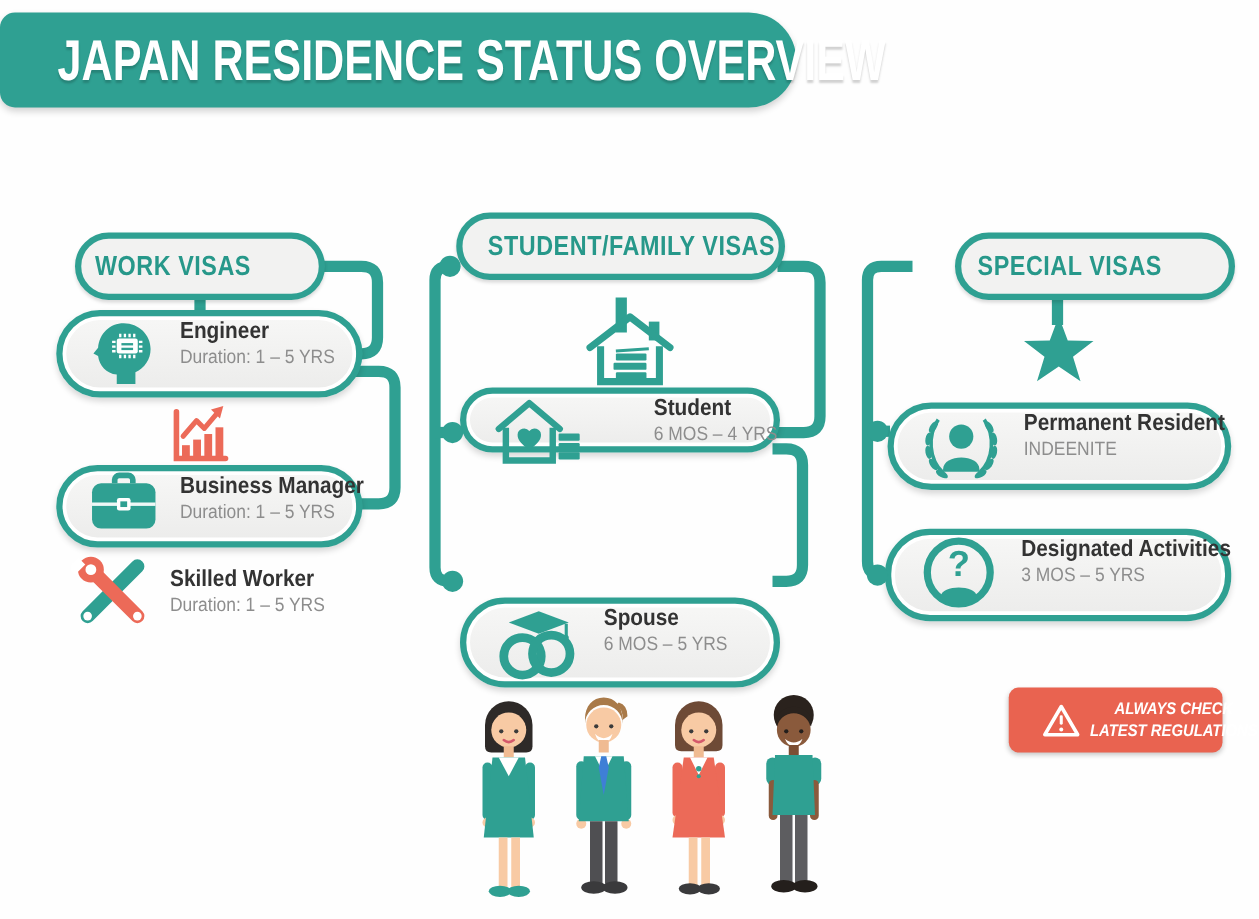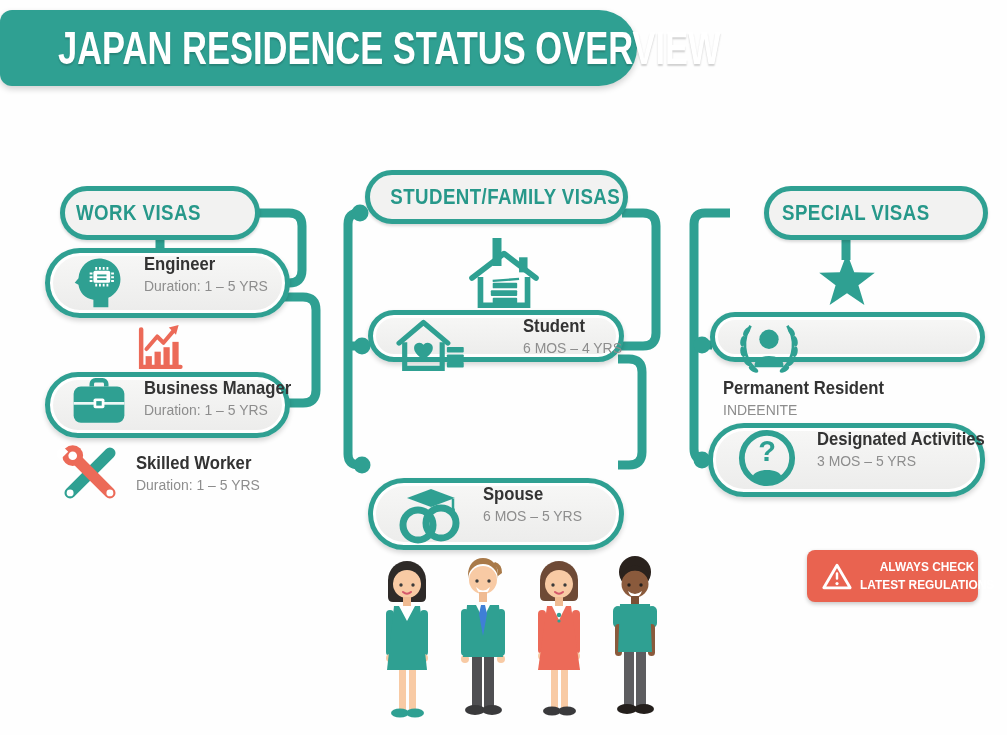--- a/index.html
+++ b/index.html
@@ -5,21 +5,21 @@
   :root{
     --teal:#2fa092; --teal-dark:#27988a; --coral:#ec6a58; --coral-badge:#e96350;
     --card-bg1:#f7f7f6; --card-bg2:#ececeb; --text-dark:#333333; --text-gray:#8d8d8d;
   }
   *{box-sizing:border-box; margin:0; padding:0;}
   html,body{background:#ffffff;}
   .stage{position:relative; width:1007px; height:735px; background:#fefefe; overflow:hidden;
          font-family:"Liberation Sans",sans-serif;}
   .banner{position:absolute; left:0; top:10px; width:637px; height:76px; background:var(--teal);
           border-radius:12px 38px 38px 12px; box-shadow:0 3px 6px rgba(0,0,0,.18);
-          display:flex; align-items:center; z-index:2;padding-left:12px;}
+          display:flex; align-items:center; z-index:2;}
   .banner h1{margin-left:46px; color:#fff; font-size:46px; font-weight:bold; white-space:nowrap;
              transform:scaleX(.75); transform-origin:left center; letter-spacing:0;
              text-shadow:0 2px 2px rgba(0,0,0,.18);}
   svg.connect{position:absolute; left:0; top:0; z-index:1; pointer-events:none;}
   svg.dots{position:absolute; left:0; top:0; z-index:4; pointer-events:none;}
   .pill{position:absolute; background:#f2f2f1; border:5px solid var(--teal); border-radius:28px;
         display:flex; align-items:center; justify-content:flex-start; z-index:3;
         box-shadow:0 2px 3px rgba(0,0,0,.15);}
   .pill span{color:var(--teal-dark); font-weight:bold; font-size:22px; white-space:nowrap;
              transform:scaleX(.85); letter-spacing:.5px;}
@@ -30,22 +30,22 @@
   .card .icon-box{width:74px; margin-left:12px;}
   .txt{margin-left:8px; overflow:visible;}
   .t{font-weight:bold; color:var(--text-dark); font-size:18.5px; white-space:nowrap;
      transform:scaleX(.9); transform-origin:left center;}
   .s{color:var(--text-gray); font-size:15.5px; white-space:nowrap; margin-top:2px;
      transform:scaleX(.9); transform-origin:left center;}
   .plain-item{position:absolute; display:flex; align-items:center; z-index:3;}
   .deco{position:absolute; z-index:3;}
   .warning{position:absolute; left:807px; top:550px; width:171px; height:52px;
            background:var(--coral-badge); border-radius:8px; display:flex; align-items:center;
-           justify-content:flex-start; padding-left:14px; gap:7px; z-index:3;
-           box-shadow:0 2px 4px rgba(0,0,0,.22);}
+           justify-content:flex-start; padding-left:26px; gap:7px; z-index:3;
+           box-shadow:0 2px 4px rgba(0,0,0,.22);font-style:italic;}
   .wtxt{color:#fff; font-weight:bold; font-size:13.5px; line-height:1.35; text-align:center;
         white-space:nowrap; transform:scaleX(.88); transform-origin:left center;}
   .people{position:absolute; left:372px; top:548px; display:flex; gap:6px; align-items:flex-end; z-index:2;}
 </style>
 </head>
 <body>
 
 <div class="stage">
 
   <svg class="connect" width="1007" height="735">
@@ -195,21 +195,21 @@
   <div class="pill" style="left:764px; top:186px; width:224px; height:54px;">
     <span>SPECIAL VISAS</span>
   </div>
 
   <div class="deco" style="left:818px; top:252px;">
     <svg width="58" height="56" viewBox="0 0 58 56">
       <polygon fill="#2fa092" points="29,1 36.2,20.3 56.8,20.8 40.4,33.3 46.4,53 29,41.2 11.6,53 17.6,33.3 1.2,20.8 21.8,20.3"></polygon>
     </svg>
   </div>
 
-  <div class="card" style="left:710px; top:312px; width:275px; height:50px;flex-direction:column;">
+  <div class="card" style="left:710px; top:322px; width:275px; height:70px;">
     <span class="icon-box" style="width:84px;">
       <svg width="70" height="60" viewBox="0 0 72 62">
         <g fill="#2fa092">
           <circle cx="36" cy="23" r="10"></circle>
           <path d="M21 50 C21 37 51 37 51 50 L51 52 H21 Z"></path>
           <g>
             <path d="M17 9 C8 22 9 42 21 53" stroke="#2fa092" stroke-width="3" fill="none"></path>
             <ellipse cx="13" cy="15" rx="5.5" ry="2.6" transform="rotate(-55 13 15)"></ellipse>
             <ellipse cx="9" cy="25" rx="5.5" ry="2.6" transform="rotate(-80 9 25)"></ellipse>
             <ellipse cx="9" cy="36" rx="5.5" ry="2.6" transform="rotate(80 9 36)"></ellipse>

